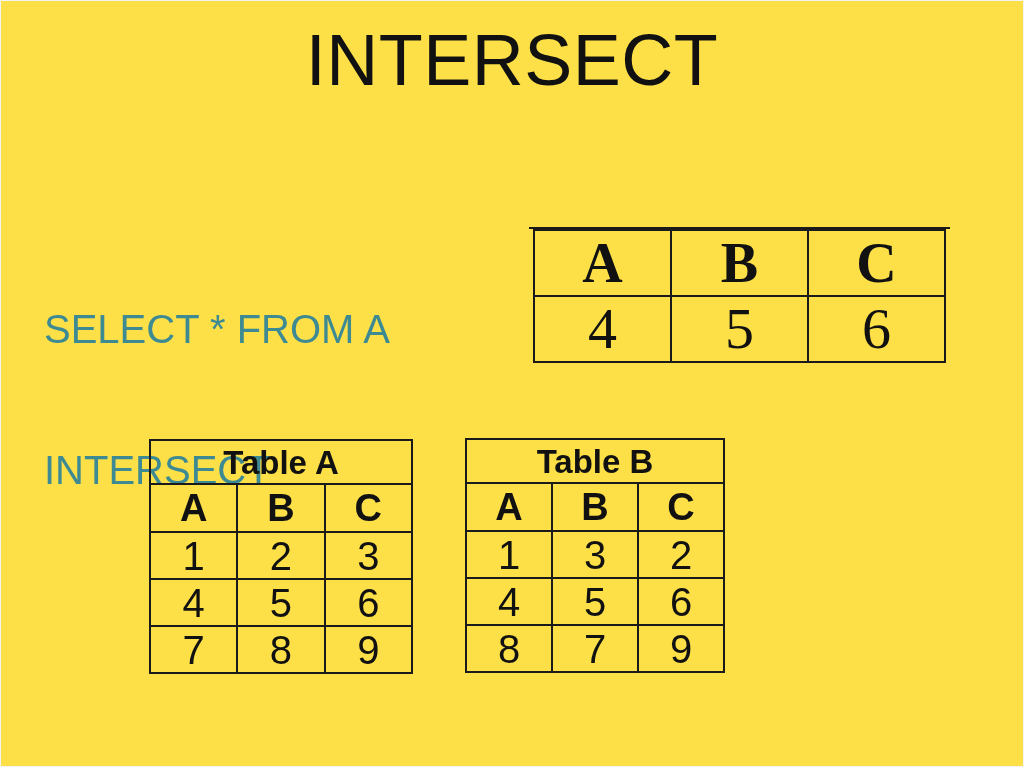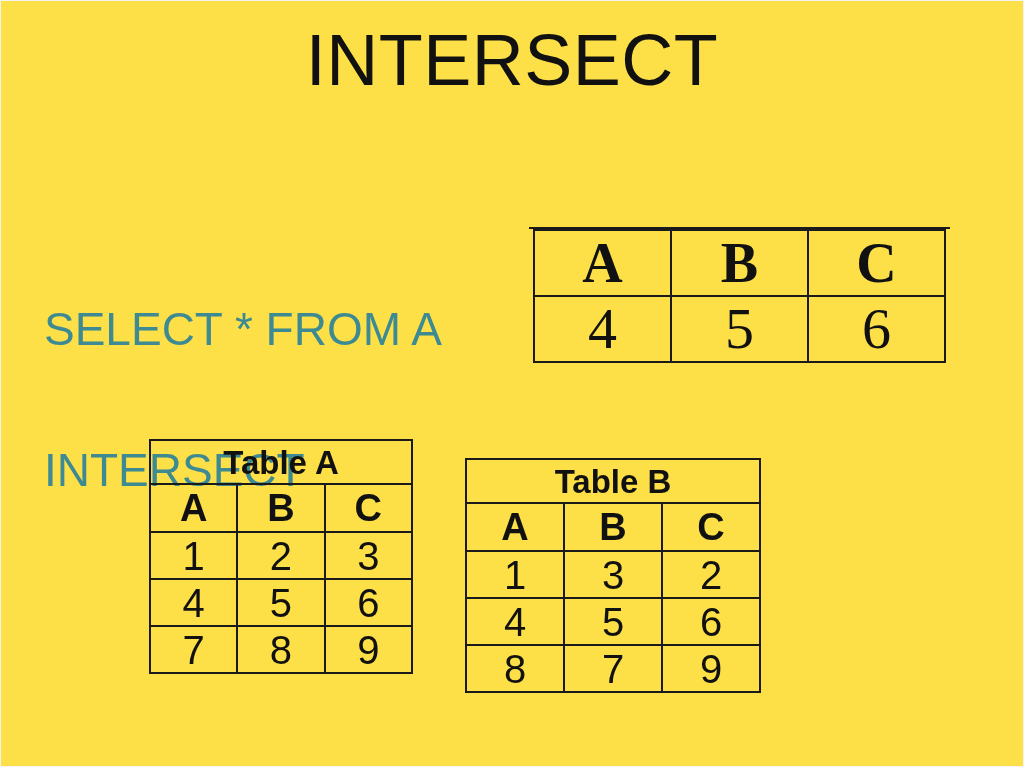--- a/index.html
+++ b/index.html
@@ -31,21 +31,21 @@
     line-height: 1;
     letter-spacing: 0.5px;
     color: var(--title-color, #111111);
   }
 
   
   .sql-block {
     position: absolute;
     left: 44px;
     top: 212px;
-    font-size: 46px;
+    font-size: 40px;
     line-height: 47px;
     color: var(--sql-color, #3d8a93);
     white-space: pre;
   }
 
   
   .result-topline {
     position: absolute;
     left: 529px;
     top: 227px;
@@ -113,22 +113,21 @@
     line-height: 1;
   }
   .table-a {
     left: 149px;
     top: 439px;
     width: 264px;
   }
   .table-b {
     left: 465px;
     top: 438px;
-    width: 296px;
-    margin-top: 20px;
+    width: 260px;
   }
 </style>
 </head>
 <body>
 
 <div class="slide">
 
   <h1 class="slide-title">INTERSECT</h1>
 
   <div class="sql-block">

